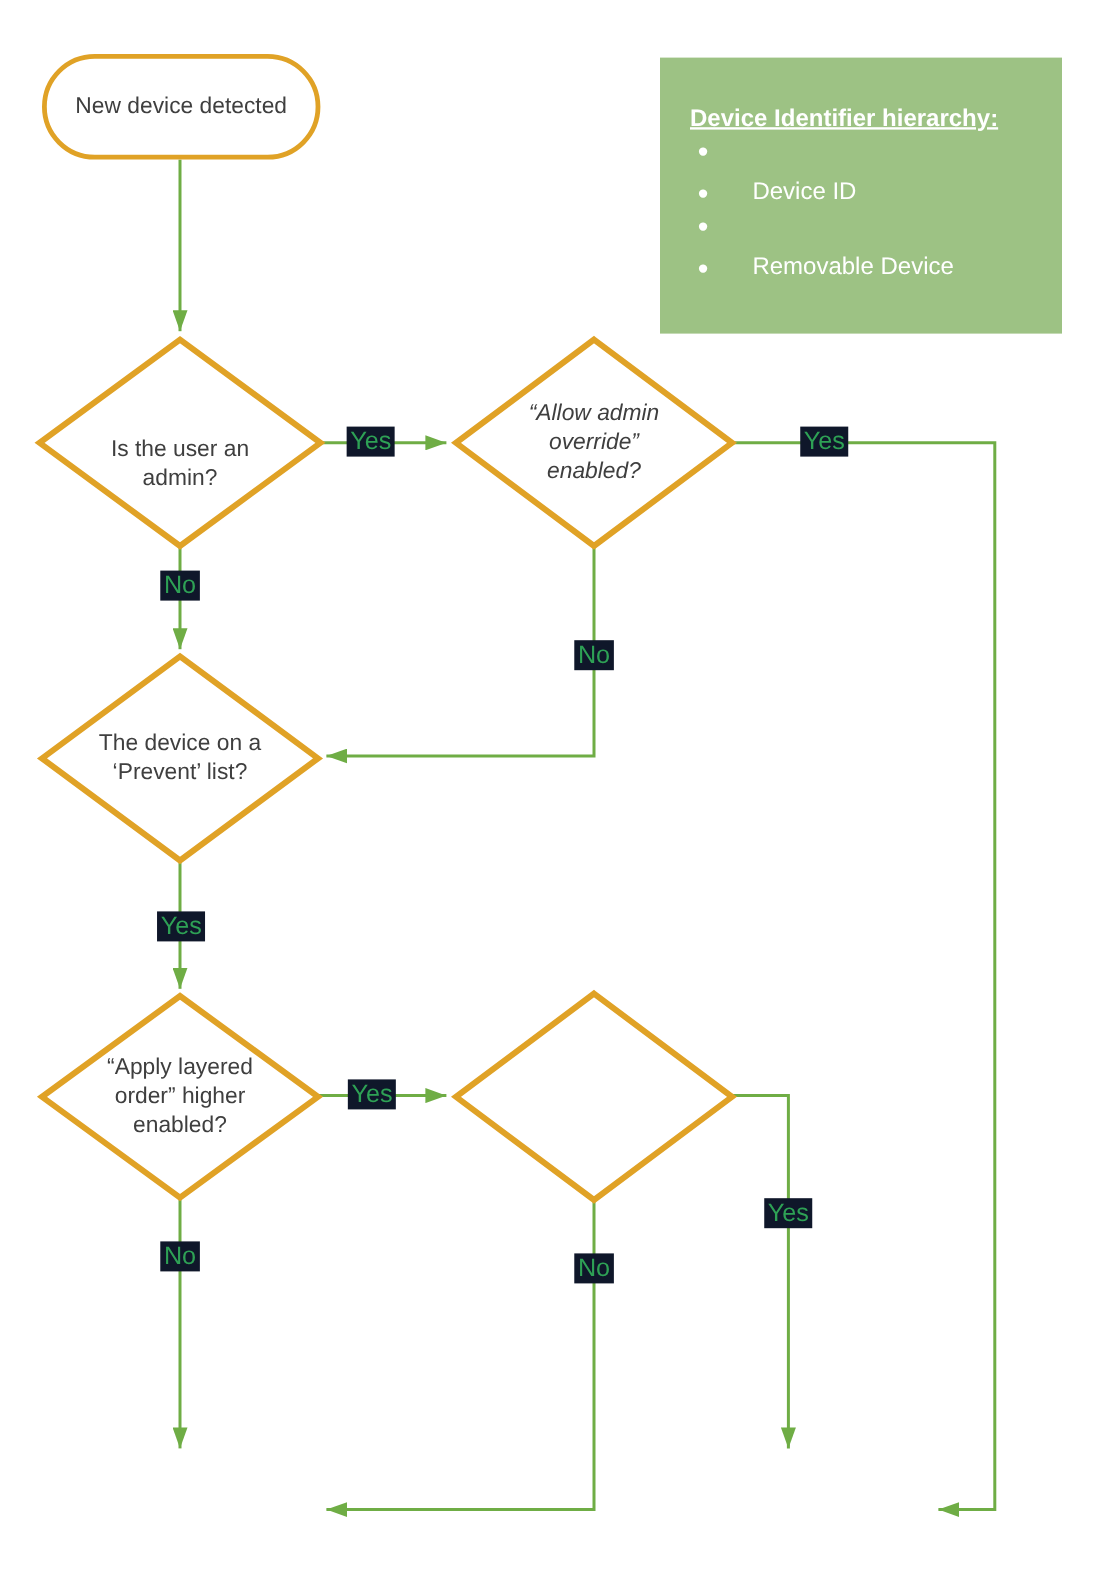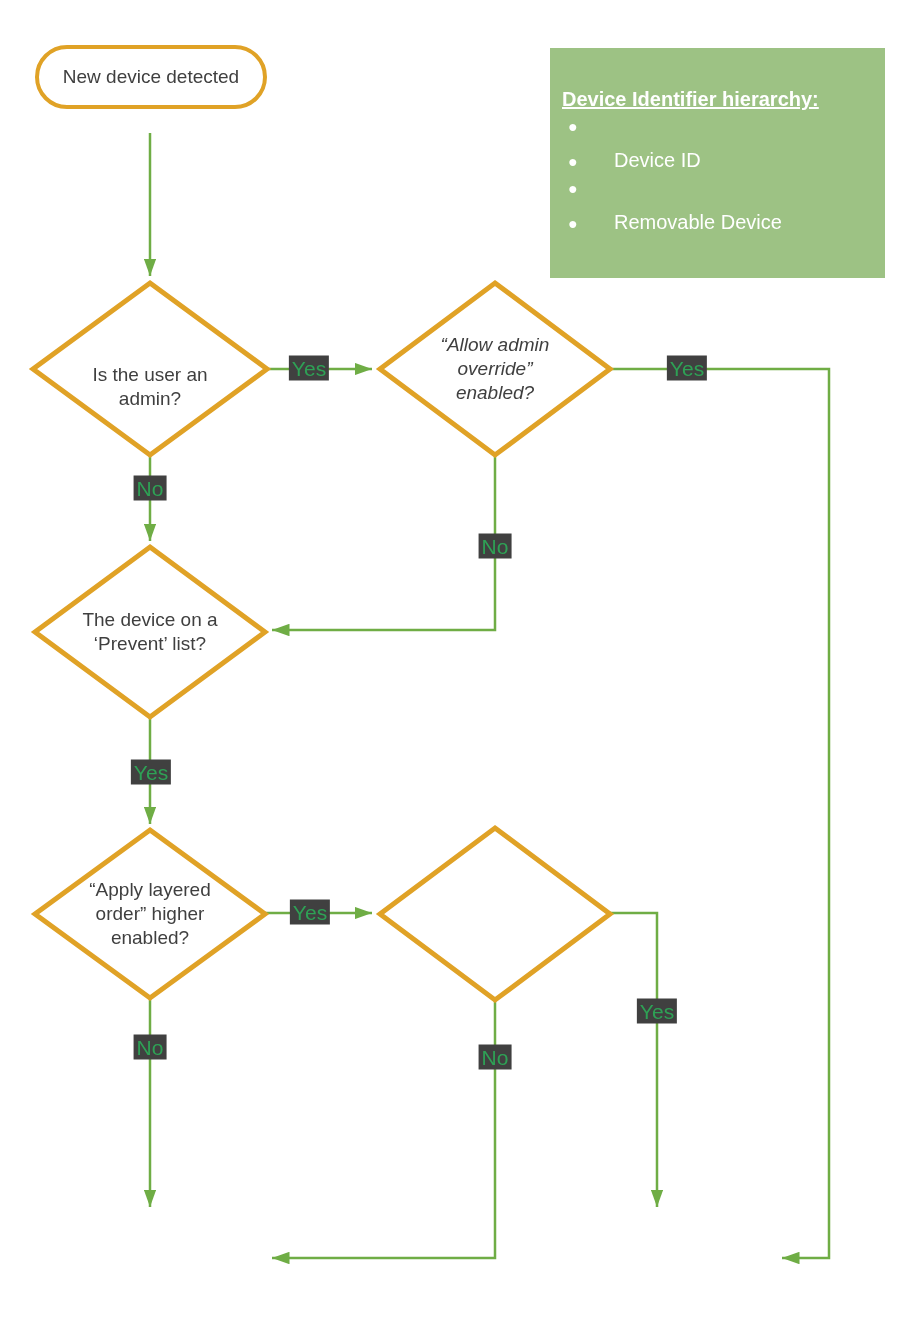--- a/index.html
+++ b/index.html
@@ -39,38 +39,38 @@
     justify-content: center;
     text-align: center;
     color: #3F3F3F;
     font-size: 19px;
     line-height: 1.25;
   }
   .edge-label {
     position: absolute;
     z-index: 3;
     transform: translate(-50%, -50%);
-    background: #404040;
+    background: #0f172a;
     color: #2EA155;
     font-size: 21px;
     line-height: 1;
     padding: 2px 3px;
     white-space: nowrap;
   }
   .legend {
     position: absolute;
     z-index: 2;
     left: 550px;
     top: 48px;
     width: 335px;
     height: 230px;
     background: #9DC284;
     color: #ffffff;
     box-sizing: border-box;
-    padding: 40px 10px 0 12px;
+    padding: 40px 10px 0 25px;
     font-size: 20px;
   }
   .legend-title {
     font-weight: bold;
     text-decoration: underline;
     margin-bottom: 7px;
     white-space: nowrap;
   }
   .legend-row {
     display: flex;
@@ -79,21 +79,21 @@
     margin-left: 6px;
   }
   .legend-bullet {
     width: 46px;
     font-size: 16px;
     flex: 0 0 46px;
   }
   .legend-item-text { flex: 1; white-space: nowrap; }
 
   
-  #node-start   { left: 35px;  top: 45px;   width: 232px; height: 64px; }
+  #node-start   { left: 35px;  top: 45px;   width: 232px; height: 88px; }
   #node-block   { left: 35px;  top: 1213px; width: 232px; height: 88px; }
   #node-install { left: 540px; top: 1213px; width: 233px; height: 89px; }
 
   #label-admin    { left: 75px;  top: 337px;  width: 150px; height: 100px; }
   #label-override { left: 430px; top: 309px;  width: 130px; height: 120px; font-style: italic; }
   #label-prevent  { left: 75px;  top: 582px;  width: 150px; height: 100px; }
   #label-layered  { left: 80px;  top: 854px;  width: 140px; height: 120px; }
   #label-allowed  { left: 420px; top: 854px;  width: 150px; height: 120px; }
 </style>
 </head>

